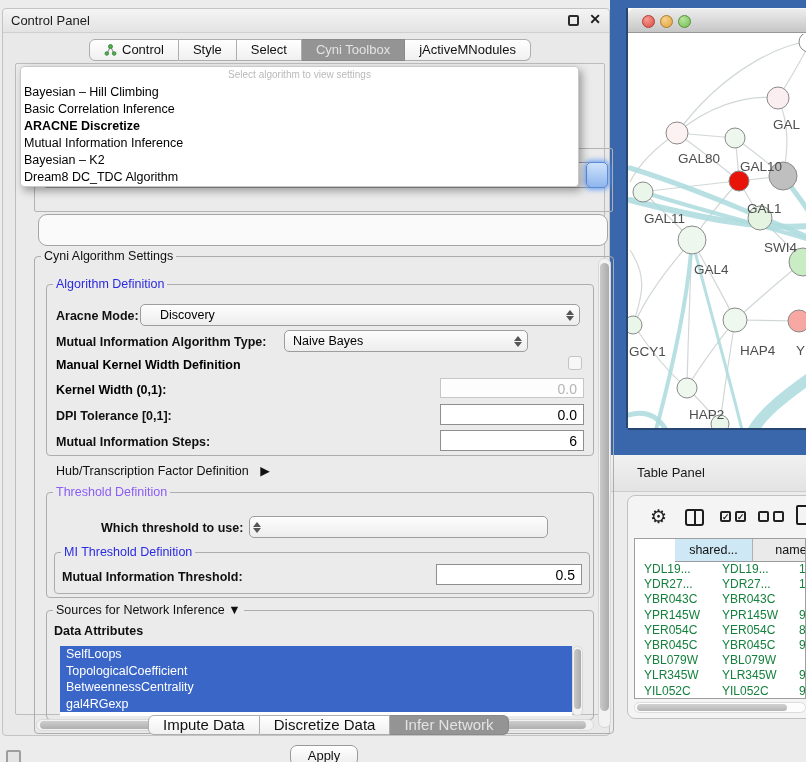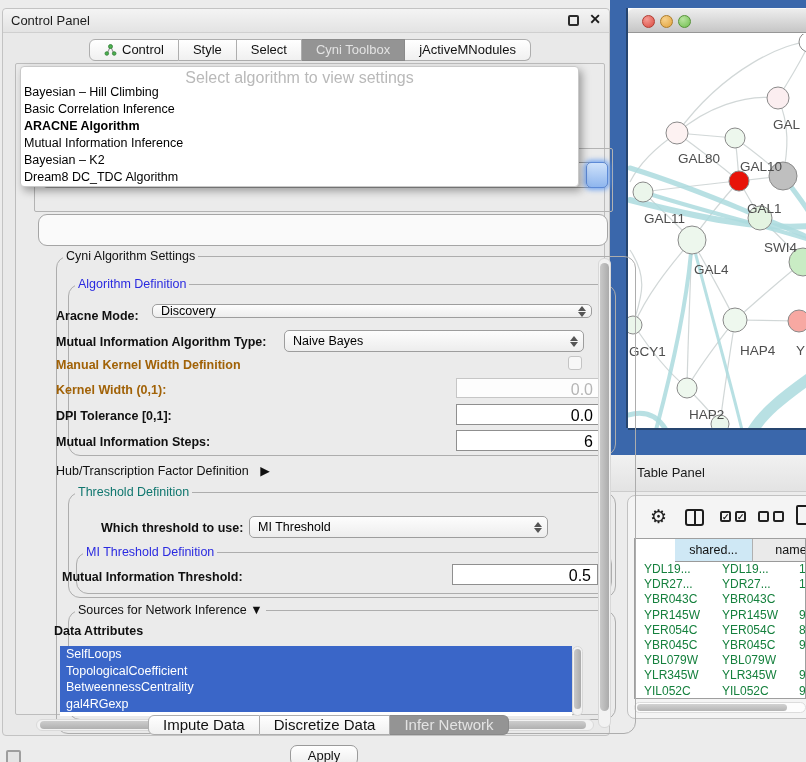--- a/index.html
+++ b/index.html
@@ -43,43 +43,43 @@
     border-radius:5px; background:linear-gradient(#fdfdfd,#efefef); }
   .focus-btn { left:570px; top:98px; width:22px; height:26px; border-radius:5px;
     background:linear-gradient(#cfe2fa,#8fb6ee); border:1px solid #5d8ad6;
     box-shadow:0 0 5px 2px rgba(90,150,240,.8); }
   .gal-field { left:22px; top:150px; width:570px; height:32px; border:1px solid #a5a5a5;
     border-radius:9px; background:#fafafa; }
 
   
   .dropdown { left:17px; top:57px; width:559px; height:121px; background:#ffffff;
     border:1px solid #c9c9c9; border-radius:4px; box-shadow:3px 4px 8px rgba(0,0,0,.35); z-index:30; }
-  .dd-header { height:17px; text-align:center; font-size:16px; color:#b9b9b9; padding-top:2px; }
+  .dd-header { height:17px; text-align:center; font-size:10px; color:#b9b9b9; padding-top:2px; }
   .dd-item { height:17px; line-height:17px; padding-left:3px; font-size:12.5px; color:#000; cursor:pointer; }
   .dd-item.bold { font-weight:bold; }
 
   
-  .group { position:absolute; border:1px solid #adadad; border-radius:12px;margin-left:22px; }
+  .group { position:absolute; border:1px solid #adadad; border-radius:4px; }
   .group-label { position:absolute; top:-8px; left:6px; background:#ebebeb; padding:0 3px;
     font-size:12.5px; color:#101010; white-space:nowrap; }
   .group-label.blue { color:#2a2ae0; }
-  .group-label.green { color:#0f766e; }
+  .group-label.green { color:#8b5cf6; }
 
   .form-label { position:absolute; font-size:12.5px; font-weight:bold; color:#101010; white-space:nowrap; }
-  .form-label.disabled { color:#a16207; }
+  .form-label.disabled { color:#000000; }
 
   .combo { position:absolute; border:1px solid #9d9d9d; border-radius:5px;
     background:linear-gradient(#fdfdfd,#ededed); display:flex; align-items:center; cursor:pointer; }
   .combo .combo-text { flex:1; font-size:12.5px; color:#000; padding-left:8px; }
   .combo .arrows { width:16px; display:flex; flex-direction:column; align-items:center; gap:1px; padding-right:2px; }
   .tri-up { width:0; height:0; border-left:4px solid transparent; border-right:4px solid transparent; border-bottom:5px solid #555; }
   .tri-dn { width:0; height:0; border-left:4px solid transparent; border-right:4px solid transparent; border-top:5px solid #555; }
 
-  .tfield { position:absolute; border:1px solid #8f8f8f; background:#ffffff; font-size:16px;
-    color:#000; text-align:right; padding:2px 6px 0 0;margin-left:16px; }
+  .tfield { position:absolute; border:1px solid #8f8f8f; background:#ffffff; font-size:14px;
+    color:#000; text-align:right; padding:2px 6px 0 0; }
   .tfield.disabled { border-color:#c6c6c6; color:#b5b5b5; background:#fdfdfd; }
 
   .checkbox { position:absolute; width:14px; height:14px; border:1px solid #c4c4c4; border-radius:3px; background:#f7f7f7; cursor:pointer; }
 
   .expander { position:absolute; font-size:12.5px; color:#101010; cursor:pointer; }
   .expander .arrow { display:inline-block; margin-left:8px; }
 
   .attr-list { position:absolute; left:44px; top:582px; width:512px; height:70px; background:#ffffff; overflow:hidden; }
   .attr-item { height:16.5px; line-height:16.5px; font-size:12.5px; padding-left:6px; cursor:pointer; }
   .attr-item.selected { background:#3a66c8; color:#ffffff; }
@@ -334,30 +334,30 @@
       <div class="abs gal-field"></div>
 
       <div class="group" style="left:18px; top:192px; width:580px; height:478px;">
         <span class="group-label">Cyni Algorithm Settings</span>
       </div>
 
       <div class="group" style="left:30px; top:220px; width:548px; height:172px;">
         <span class="group-label blue">Algorithm Definition</span>
       </div>
       <span class="form-label" style="left:40px; top:245px;">Aracne Mode:</span>
-      <div class="combo" style="left:136px; top:240px; width:440px; height:14px;">
+      <div class="combo" style="left:124px; top:240px; width:440px; height:22px;padding-left:11px;">
         <span class="combo-text">Discovery</span>
         <span class="arrows">
             <span class="tri-up"></span>
             <span class="tri-dn"></span>
           </span>
       </div>
 
       <span class="form-label" style="left:40px; top:271px;">Mutual Information Algorithm Type:</span>
-      <div class="combo" style="left:268px; top:266px; width:300px; height:22px;gap:20px;">
+      <div class="combo" style="left:268px; top:266px; width:244px; height:22px;gap:20px;">
         <span class="combo-text">Naive Bayes</span>
         <span class="arrows">
             <span class="tri-up"></span>
             <span class="tri-dn"></span>
           </span>
       </div>
 
       <span class="form-label disabled" style="left:40px; top:294px;">Manual Kernel Width Definition</span>
       <span class="checkbox" style="left:552px; top:292px;"></span>
 
@@ -373,21 +373,20 @@
       <span class="expander" style="left:40px; top:399px;">
         <span>Hub/Transcription Factor Definition</span>
         <span class="arrow">▶</span>
       </span>
 
       <div class="group" style="left:30px; top:428px; width:548px; height:106px;">
         <span class="group-label green">Threshold Definition</span>
       </div>
       <span class="form-label" style="left:85px; top:457px;">Which threshold to use:</span>
       <div class="combo" style="left:233px; top:452px; width:299px; height:22px;">
-        <span class="combo-text">MI Threshold</span>
         <span class="arrows">
             <span class="tri-up"></span>
             <span class="tri-dn"></span>
           </span>
       </div>
       <div class="group" style="left:38px; top:488px; width:536px; height:42px;">
         <span class="group-label blue">MI Threshold Definition</span>
       </div>
       <span class="form-label" style="left:46px; top:506px;">Mutual Information Threshold:</span>
       <div class="tfield" style="left:420px; top:500px; width:146px; height:21px;">0.5</div>
@@ -417,21 +416,21 @@
       </div>
 
       <div class="apply-btn">Apply</div>
     </div>
 
     <div class="abs dropdown">
       <div class="dd-header">Select algorithm to view settings</div>
       <div id="dd-items">
           <div class="dd-item">Bayesian – Hill Climbing</div>
           <div class="dd-item">Basic Correlation Inference</div>
-          <div class="dd-item bold">ARACNE Algorithm</div>
+          <div class="dd-item bold">ARACNE Discretize</div>
           <div class="dd-item">Mutual Information Inference</div>
           <div class="dd-item">Bayesian – K2</div>
           <div class="dd-item">Dream8 DC_TDC Algorithm</div>
         </div>
     </div>
 
     <div class="tabbar bottom-tabs" id="bottom-tabs">
         <div class="tab">
           <span>Impute Data</span>
         </div>

